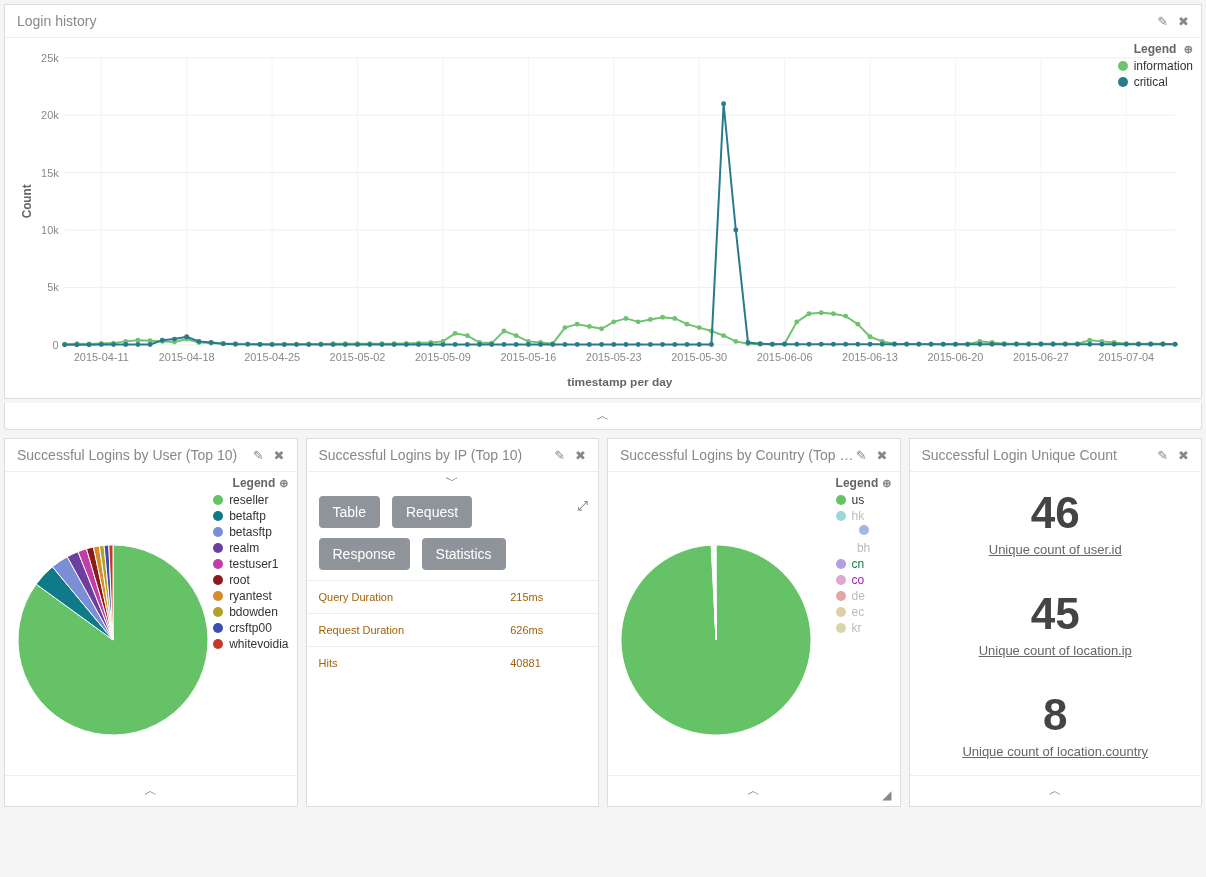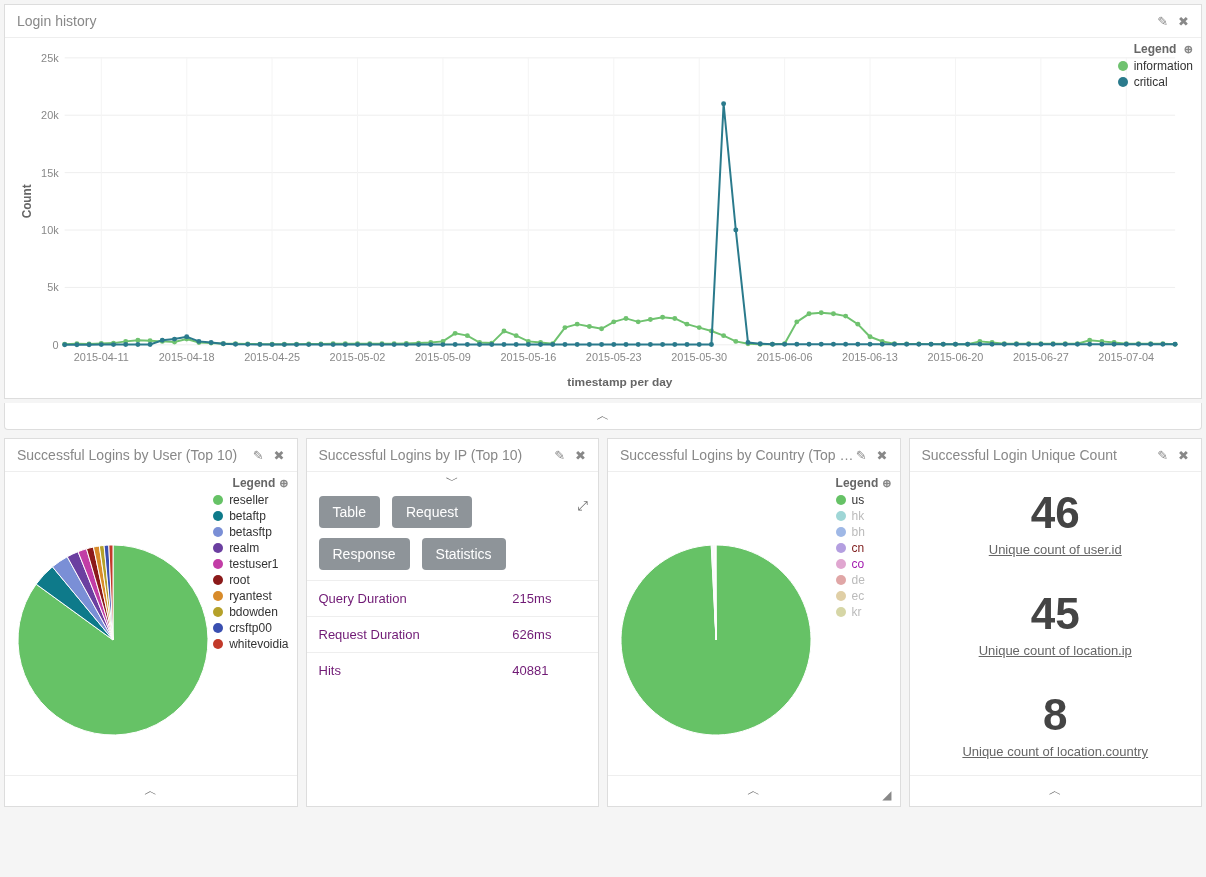--- a/index.html
+++ b/index.html
@@ -17,21 +17,21 @@
 .legend-title { color: #666; font-weight: 600; font-size: 12px; text-align: right; margin-bottom: 3px; }
 .legend-item { display: flex; align-items: center; gap: 6px; margin-bottom: 2px; font-size: 12px; }
 .legend-dot { width: 10px; height: 10px; border-radius: 50%; display: inline-block; }
 .legend-icon { font-size: 11px; margin-left: 4px; color: #888; }
 .axis-label { font-size: 11px; fill: #888; }
 .axis-title { font-size: 12px; fill: #666; font-weight: 600; }
 .pill-btn { background: #8e9499; color: #fff; border: none; padding: 8px 14px; border-radius: 4px; font-size: 14px; cursor: pointer; }
 .pill-row { display: flex; gap: 12px; padding: 0 12px 10px 12px; flex-wrap: wrap; position: relative; }
 .expand-corner { position: absolute; right: 10px; top: 2px; color: #666; cursor: pointer; font-size: 13px; }
 .kv-table { width: 100%; border-collapse: collapse; }
-.kv-table td { padding: 10px 12px; border-top: 1px solid #eee; font-size: 13px; color: #701a75; }
+.kv-table td { padding: 10px 12px; border-top: 1px solid #eee; font-size: 11px; color: #a16207; }
 .metric-block { text-align: center; padding: 16px 8px; }
 .metric-value { font-size: 44px; font-weight: 700; color: #444; }
 .metric-label { font-size: 13px; color: #666; margin-top: 4px; text-decoration: underline; }
 .panel-body { flex: 1; display: flex; flex-direction: column; position: relative; }
 .bottom-collapse { border-top: 1px solid #eee; display: flex; justify-content: center; padding: 6px; cursor: pointer; color: #666; position: relative; }
 .bottom-collapse .corner { position: absolute; right: 8px; bottom: 4px; font-size: 12px; color: #888; }
 .sub-collapse { display:flex; justify-content:center; padding: 0 0 6px 0; color:#666; cursor:pointer; }
 svg { display: block; }
 </style>
 </head>
@@ -421,25 +421,25 @@
         <div class="legend-title"><span>Legend</span><span class="legend-icon">⊕</span></div>
         <div id="legend-country">
             <div class="legend-item">
               <span class="legend-dot" style="background:#66c266"></span>
               <span>us</span>
             </div>
             <div class="legend-item" style="color: rgb(187, 187, 187);">
               <span class="legend-dot" style="background:#9fd6d6"></span>
               <span>hk</span>
             </div>
-            <div class="legend-item" style="color: rgb(187, 187, 187);">
+            <div class="legend-item" style="color: rgb(187, 187, 187); flex-direction: column;">
               <span class="legend-dot" style="background:#9fb8e6"></span>
               <span>bh</span>
             </div>
-            <div class="legend-item" style="color: #7f1d1d;">
+            <div class="legend-item" style="color: #15803d;">
               <span class="legend-dot" style="background:#b49fe0"></span>
               <span>cn</span>
             </div>
             <div class="legend-item" style="color: #a21caf;">
               <span class="legend-dot" style="background:#e0a6d0"></span>
               <span>co</span>
             </div>
             <div class="legend-item" style="color: rgb(187, 187, 187);">
               <span class="legend-dot" style="background:#e0a6a6"></span>
               <span>de</span>

